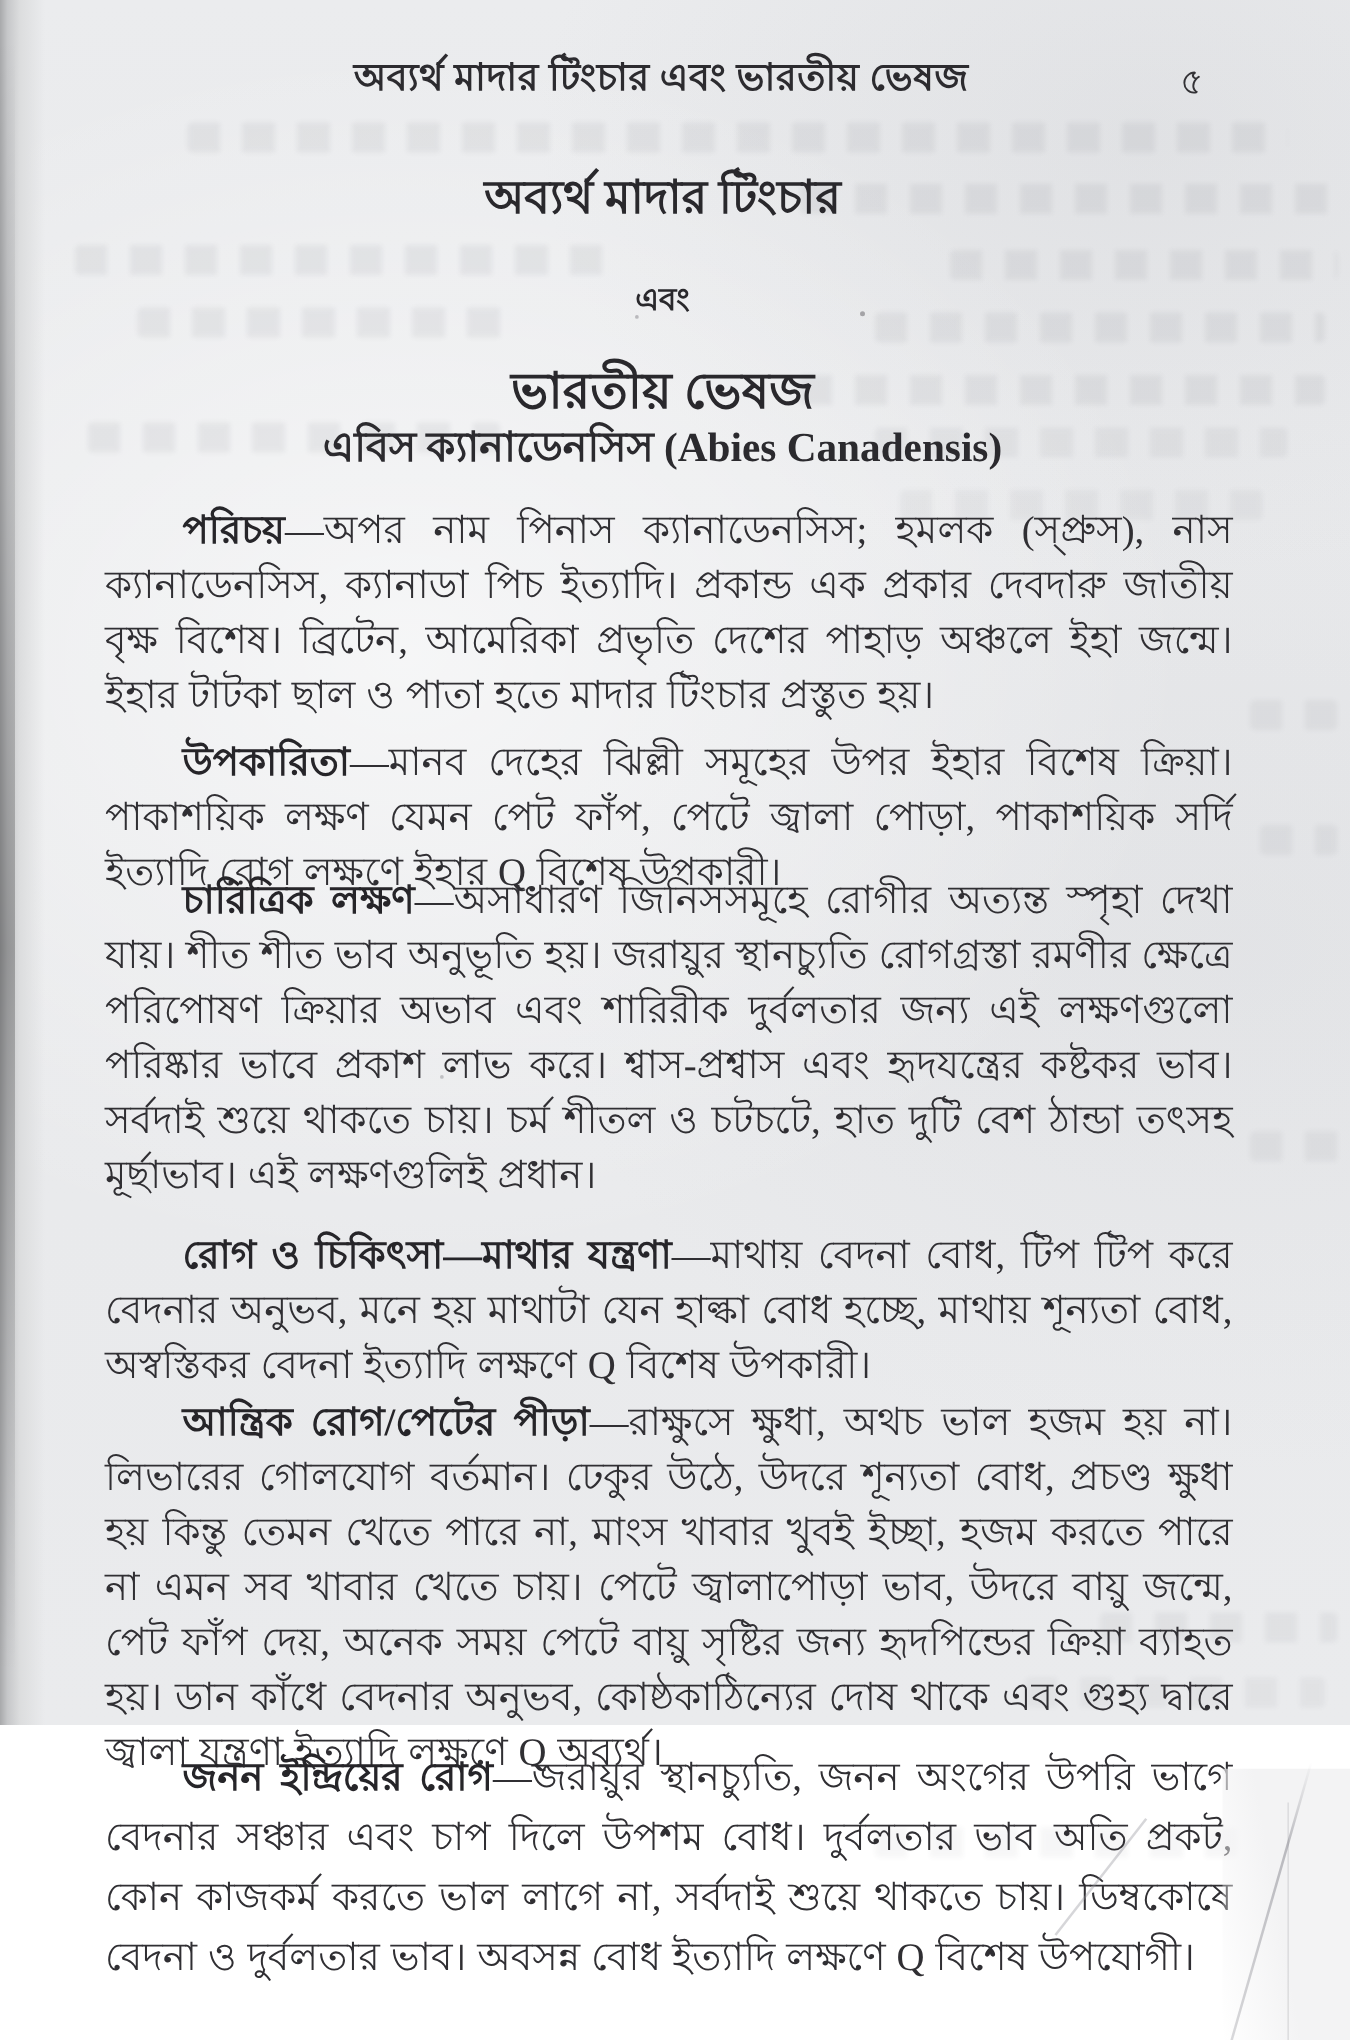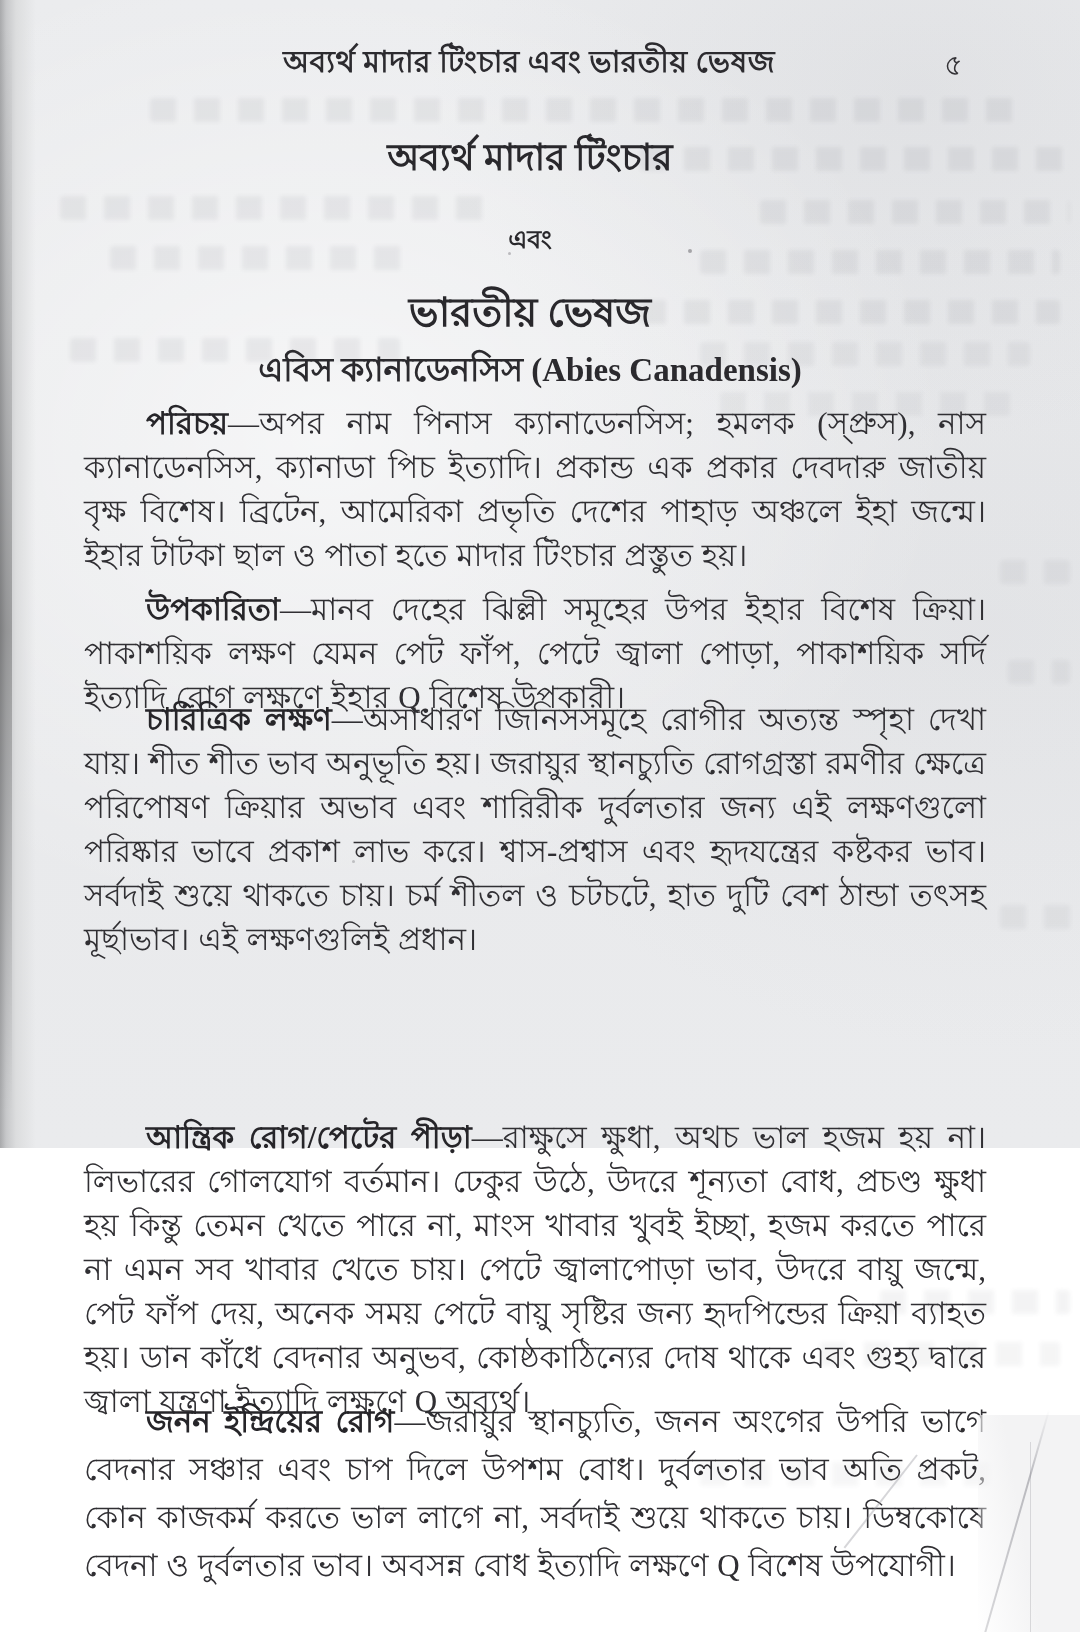--- a/index.html
+++ b/index.html
@@ -1,37 +1,37 @@
 <!DOCTYPE html>
 <html><head>
 <meta charset="utf-8">
 <style>
   html,body{margin:0;padding:0;width:1080px;height:1632px;overflow:hidden;}
   .page{
-    position:relative;width:1080px;height:1148px;
+    position:relative;width:1080px;height:1380px;
     background-color:#e9eaec;
     background-image:
       radial-gradient(900px 700px at 30% 38%, rgba(255,255,255,0.60), rgba(255,255,255,0) 70%),
       radial-gradient(700px 500px at 85% 8%, rgba(188,190,195,0.22), rgba(188,190,195,0) 70%),
       radial-gradient(800px 600px at 92% 55%, rgba(198,200,205,0.18), rgba(198,200,205,0) 70%),
       linear-gradient(180deg,#ebecee 0%,#e8e9eb 40%,#eaebed 100%);
     font-family:"Liberation Serif","DejaVu Serif",serif;
     color:#2f2e31;
   }
   .edge-left{position:absolute;left:0;top:0;width:36px;height:100%;
     background:linear-gradient(90deg,#a8a9ab 0px,#c6c7c9 6px,#dcddde 16px,rgba(233,234,236,0) 36px);}
   .edge-left-shadow{position:absolute;left:0;top:0;width:12px;height:100%;
     background:linear-gradient(180deg,rgba(0,0,0,0) 2%,rgba(0,0,0,0.10) 28%,rgba(0,0,0,0.26) 55%,rgba(0,0,0,0.12) 78%,rgba(0,0,0,0) 97%);}
   .running-title{position:absolute;left:283px;top:38px;font-size:30px;font-weight:bold;letter-spacing:0.5px;color:#2c2b2f;}
   .page-number{position:absolute;left:944px;top:42px;font-size:29px;color:#333236;}
   .title-block{position:absolute;left:50px;right:70px;top:0;text-align:center;}
   .t1{position:absolute;left:0;right:0;top:128px;font-size:37px;font-weight:bold;color:#29282c;}
   .t2{position:absolute;left:0;right:0;top:220px;font-size:25px;font-weight:bold;color:#29282c;}
   .t3{position:absolute;left:0;right:0;top:281px;font-size:40px;font-weight:bold;color:#29282c;}
-  .t4{position:absolute;left:0;right:0;top:344px;font-size:33px;font-weight:bold;color:#2b2a2e;}
+  .t4{position:absolute;left:0;right:0;top:332px;font-size:33px;font-weight:bold;color:#2b2a2e;}
   .para{position:absolute;left:84px;width:902px;margin:0;font-size:31px;line-height:44px;
     text-align:justify;text-indent:62px;word-spacing:1px;color:#302f33;}
   .para .lead{font-weight:bold;color:#262529;}
   .p1{top:402px;}
   .p2{top:588px;}
   .p3{top:698px;}
   .p4{top:982px;}
   .p5{top:1116px;}
   .p6{top:1398px;line-height:48px;}
   .ghost{position:absolute;height:24px;border-radius:4px;opacity:0.07;filter:blur(2px);
@@ -106,20 +106,23 @@
 
   <p class="para p2">
     <span class="lead">উপকারিতা</span><span>—মানব দেহের ঝিল্লী সমূহের উপর ইহার বিশেষ ক্রিয়া। পাকাশয়িক লক্ষণ যেমন পেট ফাঁপ, পেটে জ্বালা পোড়া, পাকাশয়িক সর্দি ইত্যাদি রোগ লক্ষণে ইহার Q বিশেষ উপকারী।</span>
   </p>
   <p class="para p1">
     <span class="lead">পরিচয়</span><span>—অপর নাম পিনাস ক্যানাডেনসিস; হমলক (স্প্রুস), নাস ক্যানাডেনসিস, ক্যানাডা পিচ ইত্যাদি। প্রকান্ড এক প্রকার দেবদারু জাতীয় বৃক্ষ বিশেষ। ব্রিটেন, আমেরিকা প্রভৃতি দেশের পাহাড় অঞ্চলে ইহা জন্মে। ইহার টাটকা ছাল ও পাতা হতে মাদার টিংচার প্রস্তুত হয়।</span>
   </p>
   <p class="para p3">
     <span class="lead">চারিত্রিক লক্ষণ</span><span>—অসাধারণ জিনিসসমূহে রোগীর অত্যন্ত স্পৃহা দেখা যায়। শীত শীত ভাব অনুভূতি হয়। জরায়ুর স্থানচ্যুতি রোগগ্রস্তা রমণীর ক্ষেত্রে পরিপোষণ ক্রিয়ার অভাব এবং শারিরীক দুর্বলতার জন্য এই লক্ষণগুলো পরিষ্কার ভাবে প্রকাশ লাভ করে। শ্বাস-প্রশ্বাস এবং হৃদযন্ত্রের কষ্টকর ভাব। সর্বদাই শুয়ে থাকতে চায়। চর্ম শীতল ও চটচটে, হাত দুটি বেশ ঠান্ডা তৎসহ মূর্ছাভাব। এই লক্ষণগুলিই প্রধান।</span>
   </p>
+  <p class="para p4">
+    <span class="lead">রোগ ও চিকিৎসা—মাথার যন্ত্রণা</span><span>—মাথায় বেদনা বোধ, টিপ টিপ করে বেদনার অনুভব, মনে হয় মাথাটা যেন হাল্কা বোধ হচ্ছে, মাথায় শূন্যতা বোধ, অস্বস্তিকর বেদনা ইত্যাদি লক্ষণে Q বিশেষ উপকারী।</span>
+  </p>
   <p class="para p5">
     <span class="lead">আন্ত্রিক রোগ/পেটের পীড়া</span><span>—রাক্ষুসে ক্ষুধা, অথচ ভাল হজম হয় না। লিভারের গোলযোগ বর্তমান। ঢেকুর উঠে, উদরে শূন্যতা বোধ, প্রচণ্ড ক্ষুধা হয় কিন্তু তেমন খেতে পারে না, মাংস খাবার খুবই ইচ্ছা, হজম করতে পারে না এমন সব খাবার খেতে চায়। পেটে জ্বালাপোড়া ভাব, উদরে বায়ু জন্মে, পেট ফাঁপ দেয়, অনেক সময় পেটে বায়ু সৃষ্টির জন্য হৃদপিন্ডের ক্রিয়া ব্যাহত হয়। ডান কাঁধে বেদনার অনুভব, কোষ্ঠকাঠিন্যের দোষ থাকে এবং গুহ্য দ্বারে জ্বালা যন্ত্রণা ইত্যাদি লক্ষণে Q অব্যর্থ।</span>
   </p>
   <p class="para p6">
     <span class="lead">জনন ইন্দ্রিয়ের রোগ</span><span>—জরায়ুর স্থানচ্যুতি, জনন অংগের উপরি ভাগে বেদনার সঞ্চার এবং চাপ দিলে উপশম বোধ। দুর্বলতার ভাব অতি প্রকট, কোন কাজকর্ম করতে ভাল লাগে না, সর্বদাই শুয়ে থাকতে চায়। ডিম্বকোষে বেদনা ও দুর্বলতার ভাব। অবসন্ন বোধ ইত্যাদি লক্ষণে Q বিশেষ উপযোগী।</span>
   </p>
 
   <div class="fold-area"></div>
   <div class="fold-edge"></div>
   <div class="crease1"></div>

